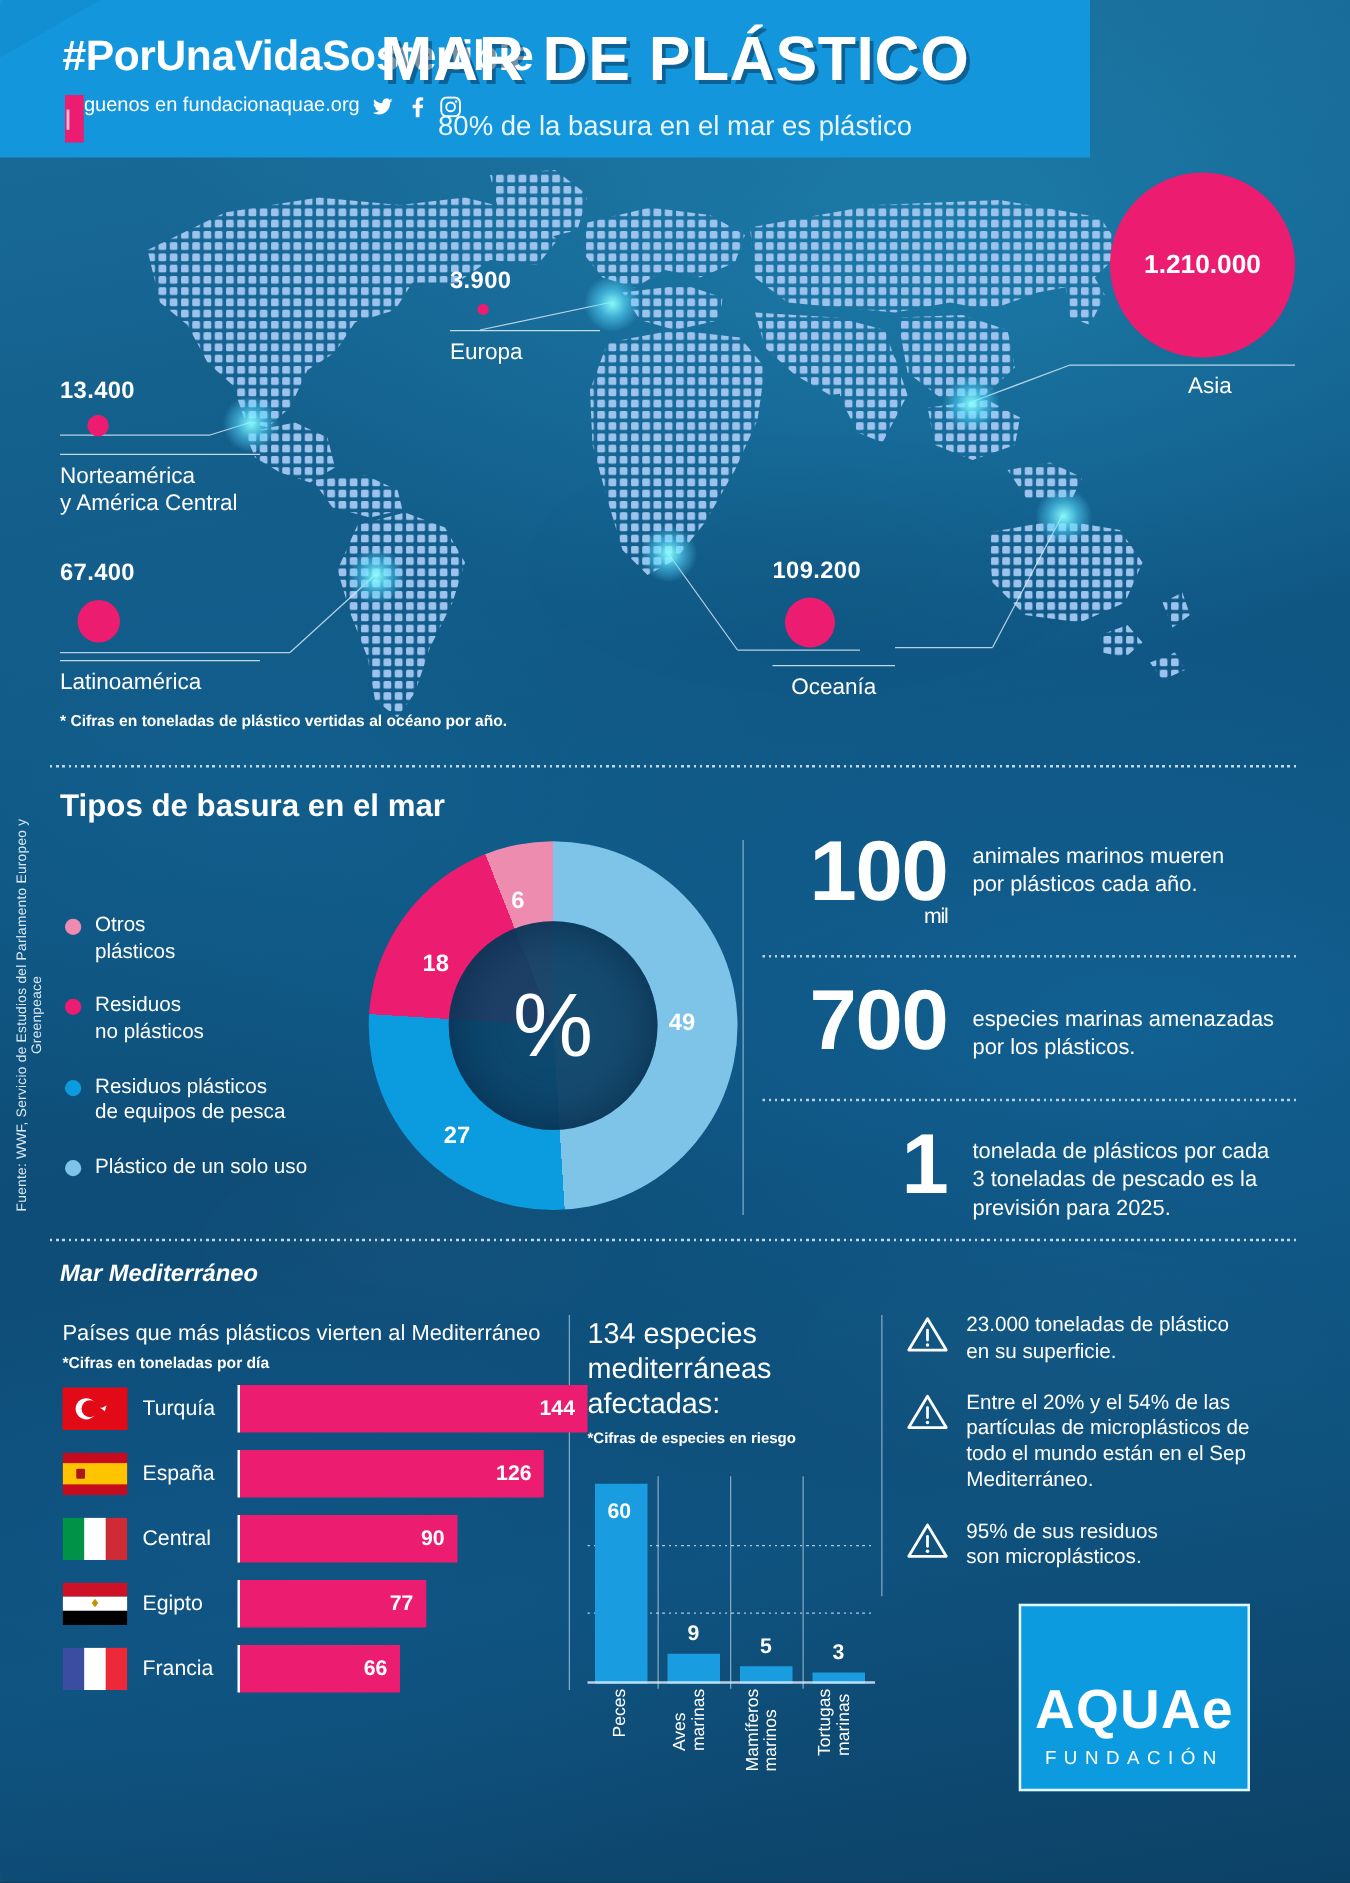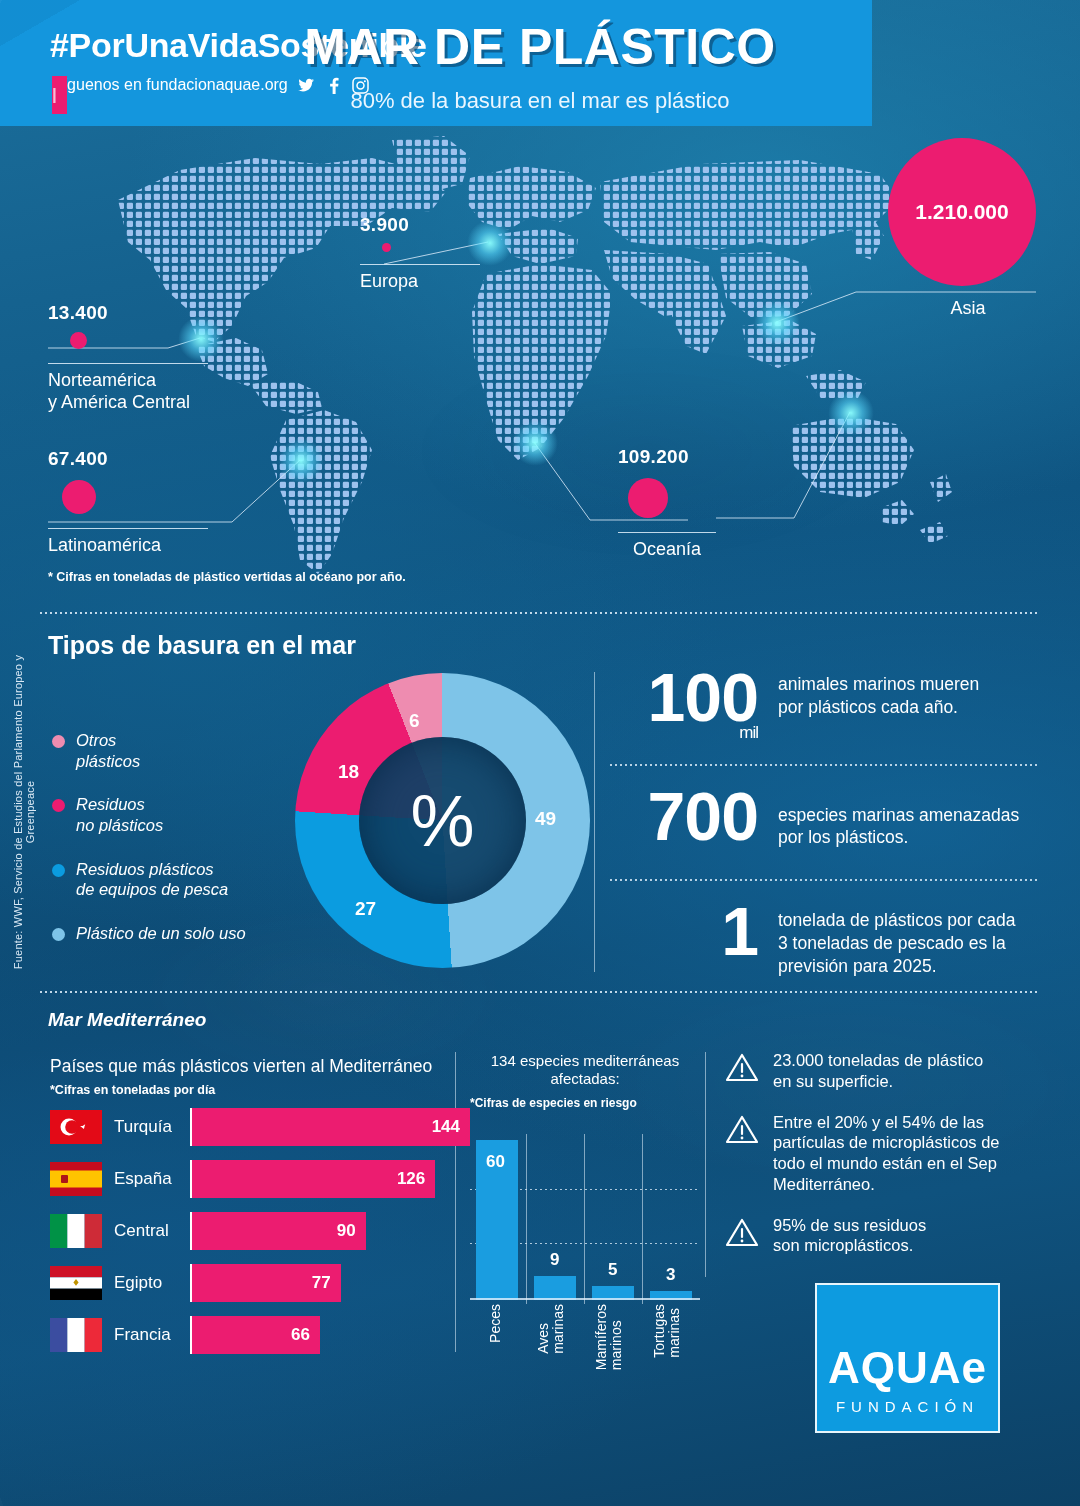--- a/index.html
+++ b/index.html
@@ -64,21 +64,21 @@
   
   .hdiv { position: absolute; left: 40px; width: 1000px; height: 2px;
     background-image: repeating-linear-gradient(to right, rgba(225,240,252,.85) 0 2px, rgba(0,0,0,0) 2px 5px); }
   .vdiv { position: absolute; width: 1px; background: rgba(225,240,252,.55); }
 
   
   #sec2-title { left: 48px; top: 631px; font-size: 25px; font-weight: bold; z-index: 5; }
   #legend { left: 52px; top: 730px; width: 240px; z-index: 5; }
   .leg-row { display: flex; align-items: flex-start; margin-bottom: 23px; }
   .leg-dot { width: 13px; height: 13px; border-radius: 50%; margin-top: 5px; margin-right: 11px; flex: 0 0 auto; }
-  .leg-txt { font-size: 16.5px; line-height: 1.25; color: #fff; font-style: italic; }
+  .leg-txt { font-size: 16.5px; line-height: 1.25; color: #fff; }
 
   #donut-wrap { left: 295px; top: 673px; width: 295px; height: 295px; z-index: 5; }
   #donut { position: absolute; inset: 0; border-radius: 50%; }
   #donut-hole { position: absolute; left: 64px; top: 64px; width: 167px; height: 167px; border-radius: 50%;
     background: rgba(14,66,102,.93);
     box-shadow: inset 0 0 38px rgba(5,40,70,.8);
     display: flex; align-items: center; justify-content: center; }
   #pct { font-size: 72px; font-weight: 300; color: #fff; line-height: 1; }
   .slice-lbl { position: absolute; font-size: 19px; font-weight: bold; color: #fff; }
 
@@ -99,21 +99,21 @@
   .brow { display: flex; align-items: center; height: 38px; margin-bottom: 14px; }
   .flag { width: 52px; height: 34px; flex: 0 0 auto; position: relative; overflow: hidden; border: 0; }
   .cname { width: 88px; flex: 0 0 auto; font-size: 17px; padding-left: 12px; color: #fff; }
   .bwrap { flex: 1 1 auto; position: relative; height: 38px; border-left: 2px solid #fff; }
   .bar { position: absolute; left: 0; top: 0; height: 38px; background: #ec1c70;
     display: flex; align-items: center; justify-content: flex-end; padding-right: 10px;
     font-size: 17px; font-weight: bold; color: #fff; }
 
   
   #spec { left: 470px; top: 1052px; width: 230px; z-index: 5; }
-  #spec .h { font-size: 15px; line-height: 1.22; color: #fff; text-align: center; }
+  #spec .h { font-size: 23px; line-height: 1.22; color: #fff; }
   #spec .s { font-size: 12px; font-weight: bold; margin-top: 7px; color: #fff; }
   #spec-chart { position: relative; margin-top: 22px; height: 168px; }
   .grid-l { position: absolute; left: 0; width: 100%; height: 1px;
     background-image: repeating-linear-gradient(to right, rgba(225,240,252,.75) 0 2px, rgba(0,0,0,0) 2px 5px); }
   .sbar { position: absolute; bottom: 0; background: #1a9de0; width: 42px; }
   .sval { position: absolute; font-size: 17px; font-weight: bold; color: #fff; }
   .axis { position: absolute; left: 0; bottom: 0; width: 100%; height: 2px; background: rgba(225,240,252,.8); }
   .slabel { position: absolute; top: 172px; font-size: 14px; color: #fff;
     writing-mode: vertical-rl; transform: rotate(180deg); line-height: 1.08; white-space: nowrap; }
   .sep { position: absolute; width: 1px; background: rgba(225,240,252,.55); }

